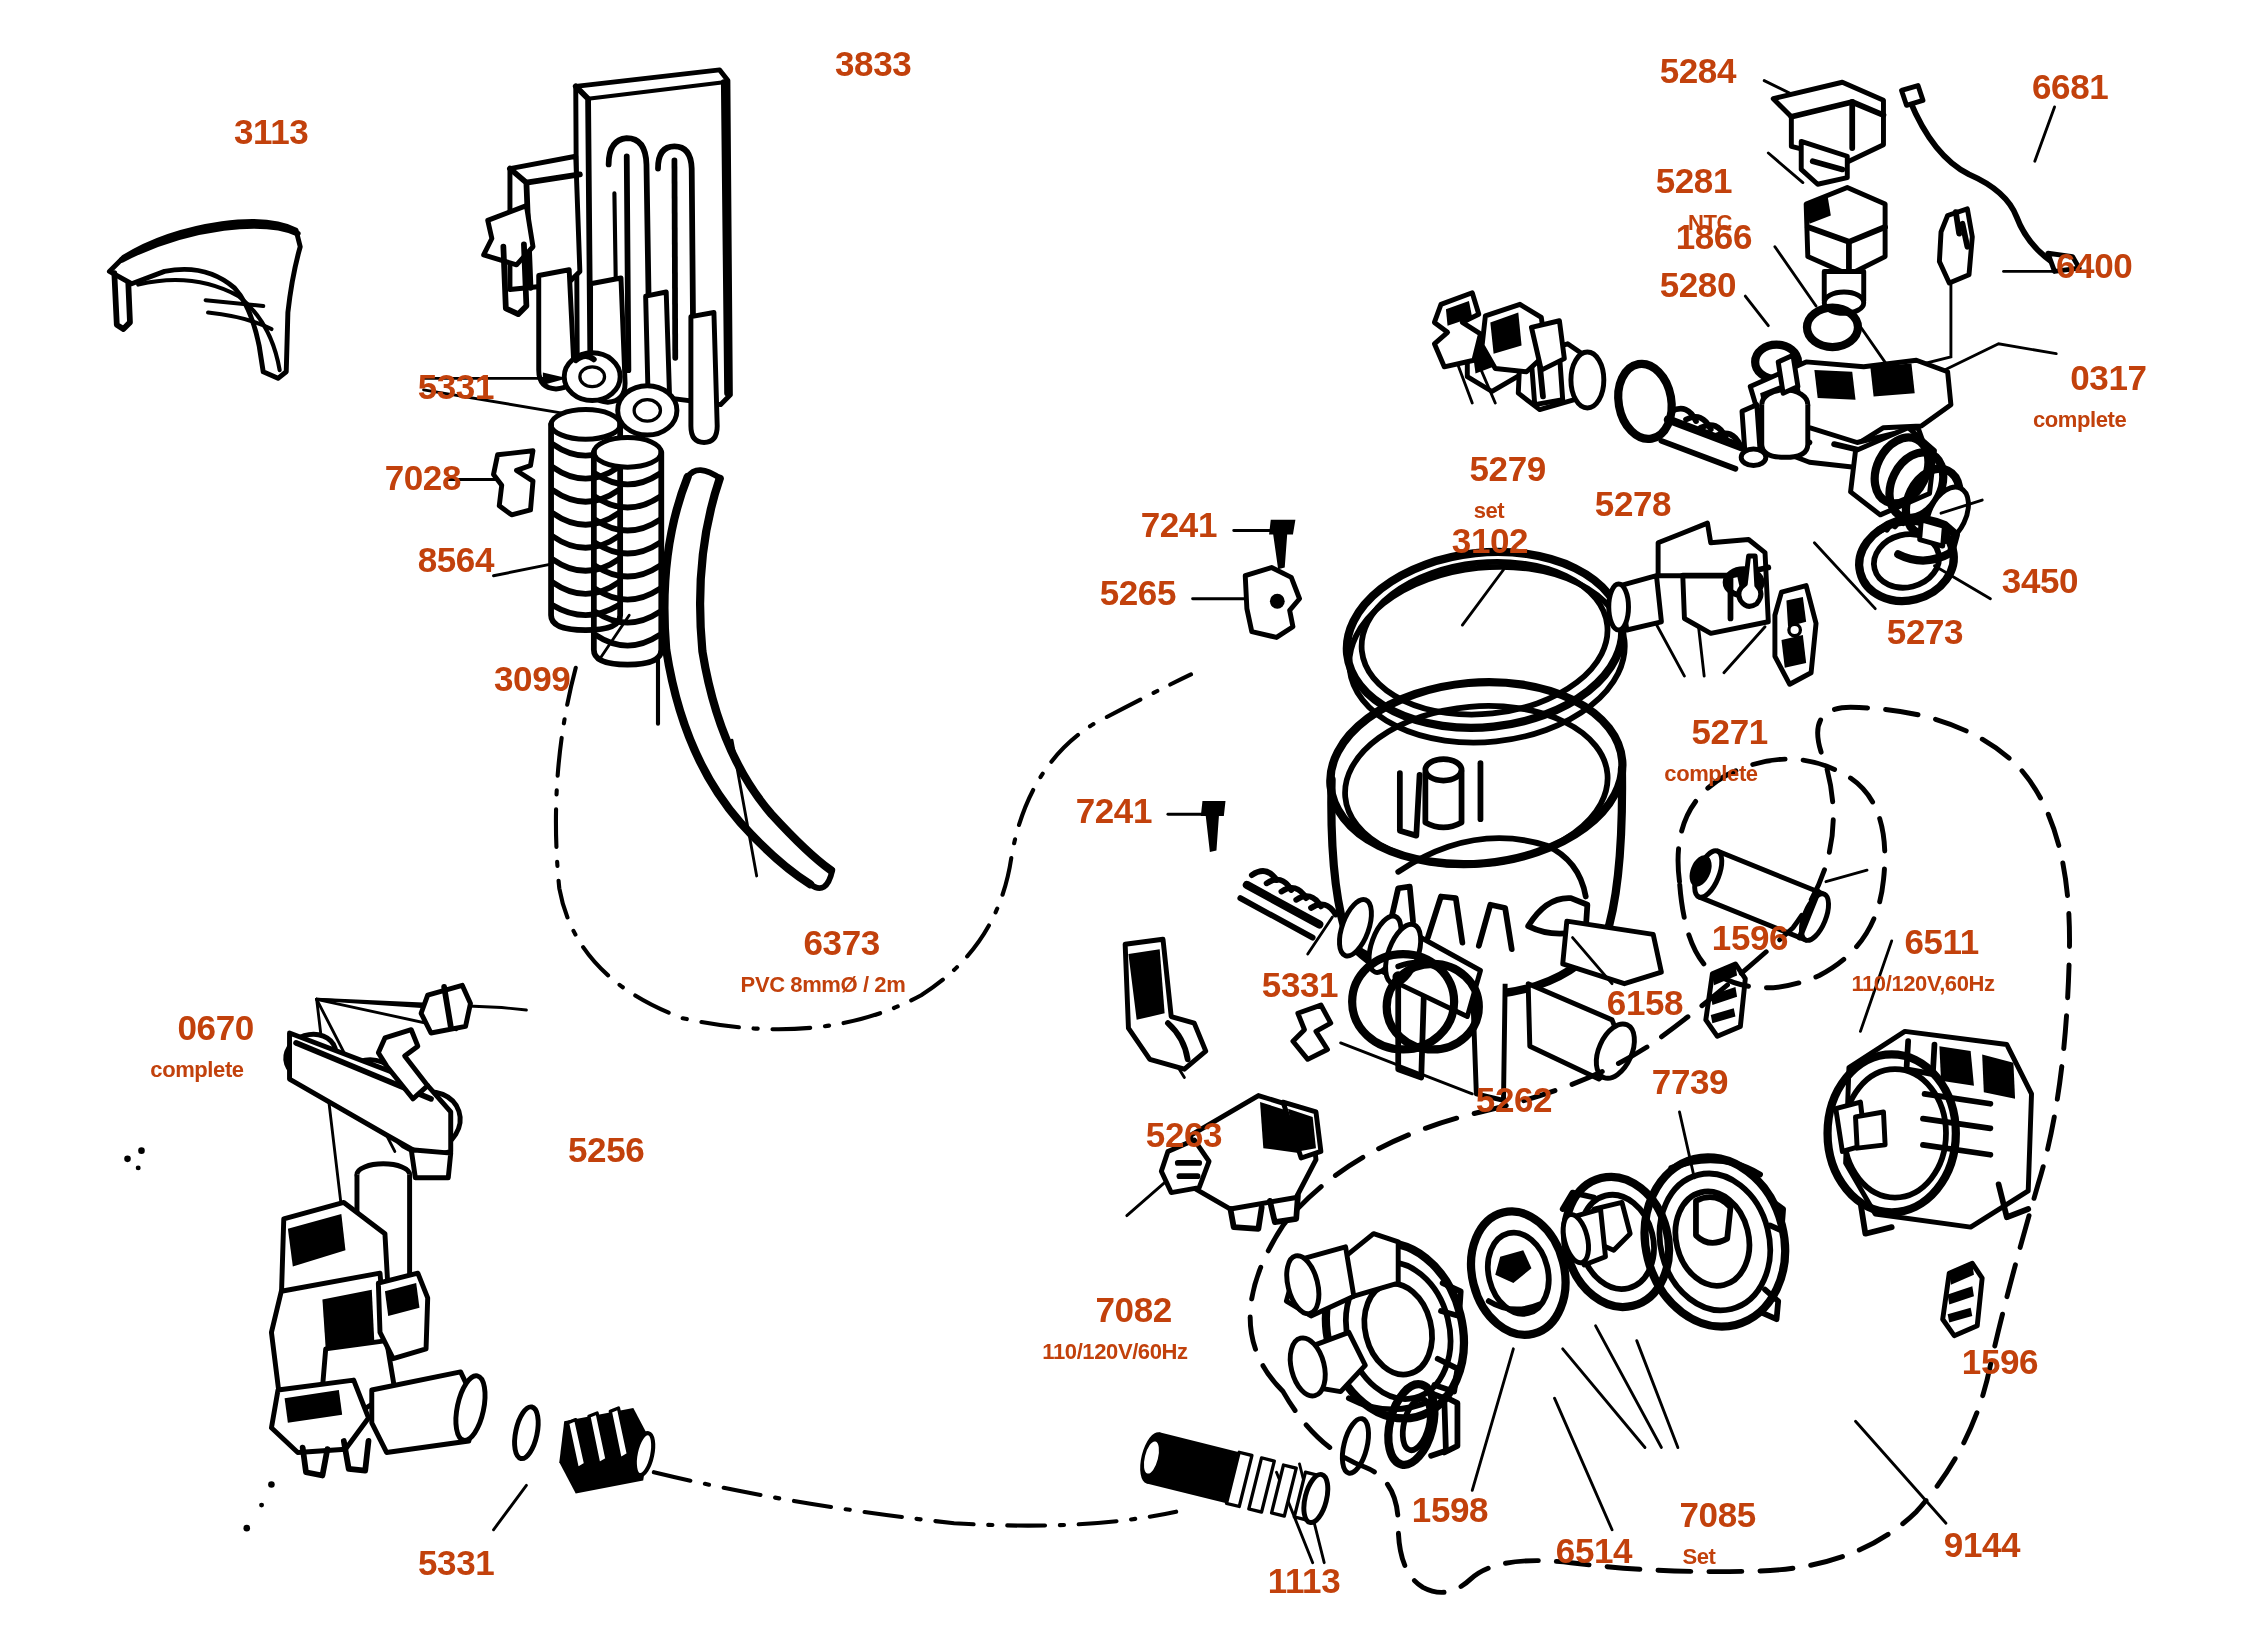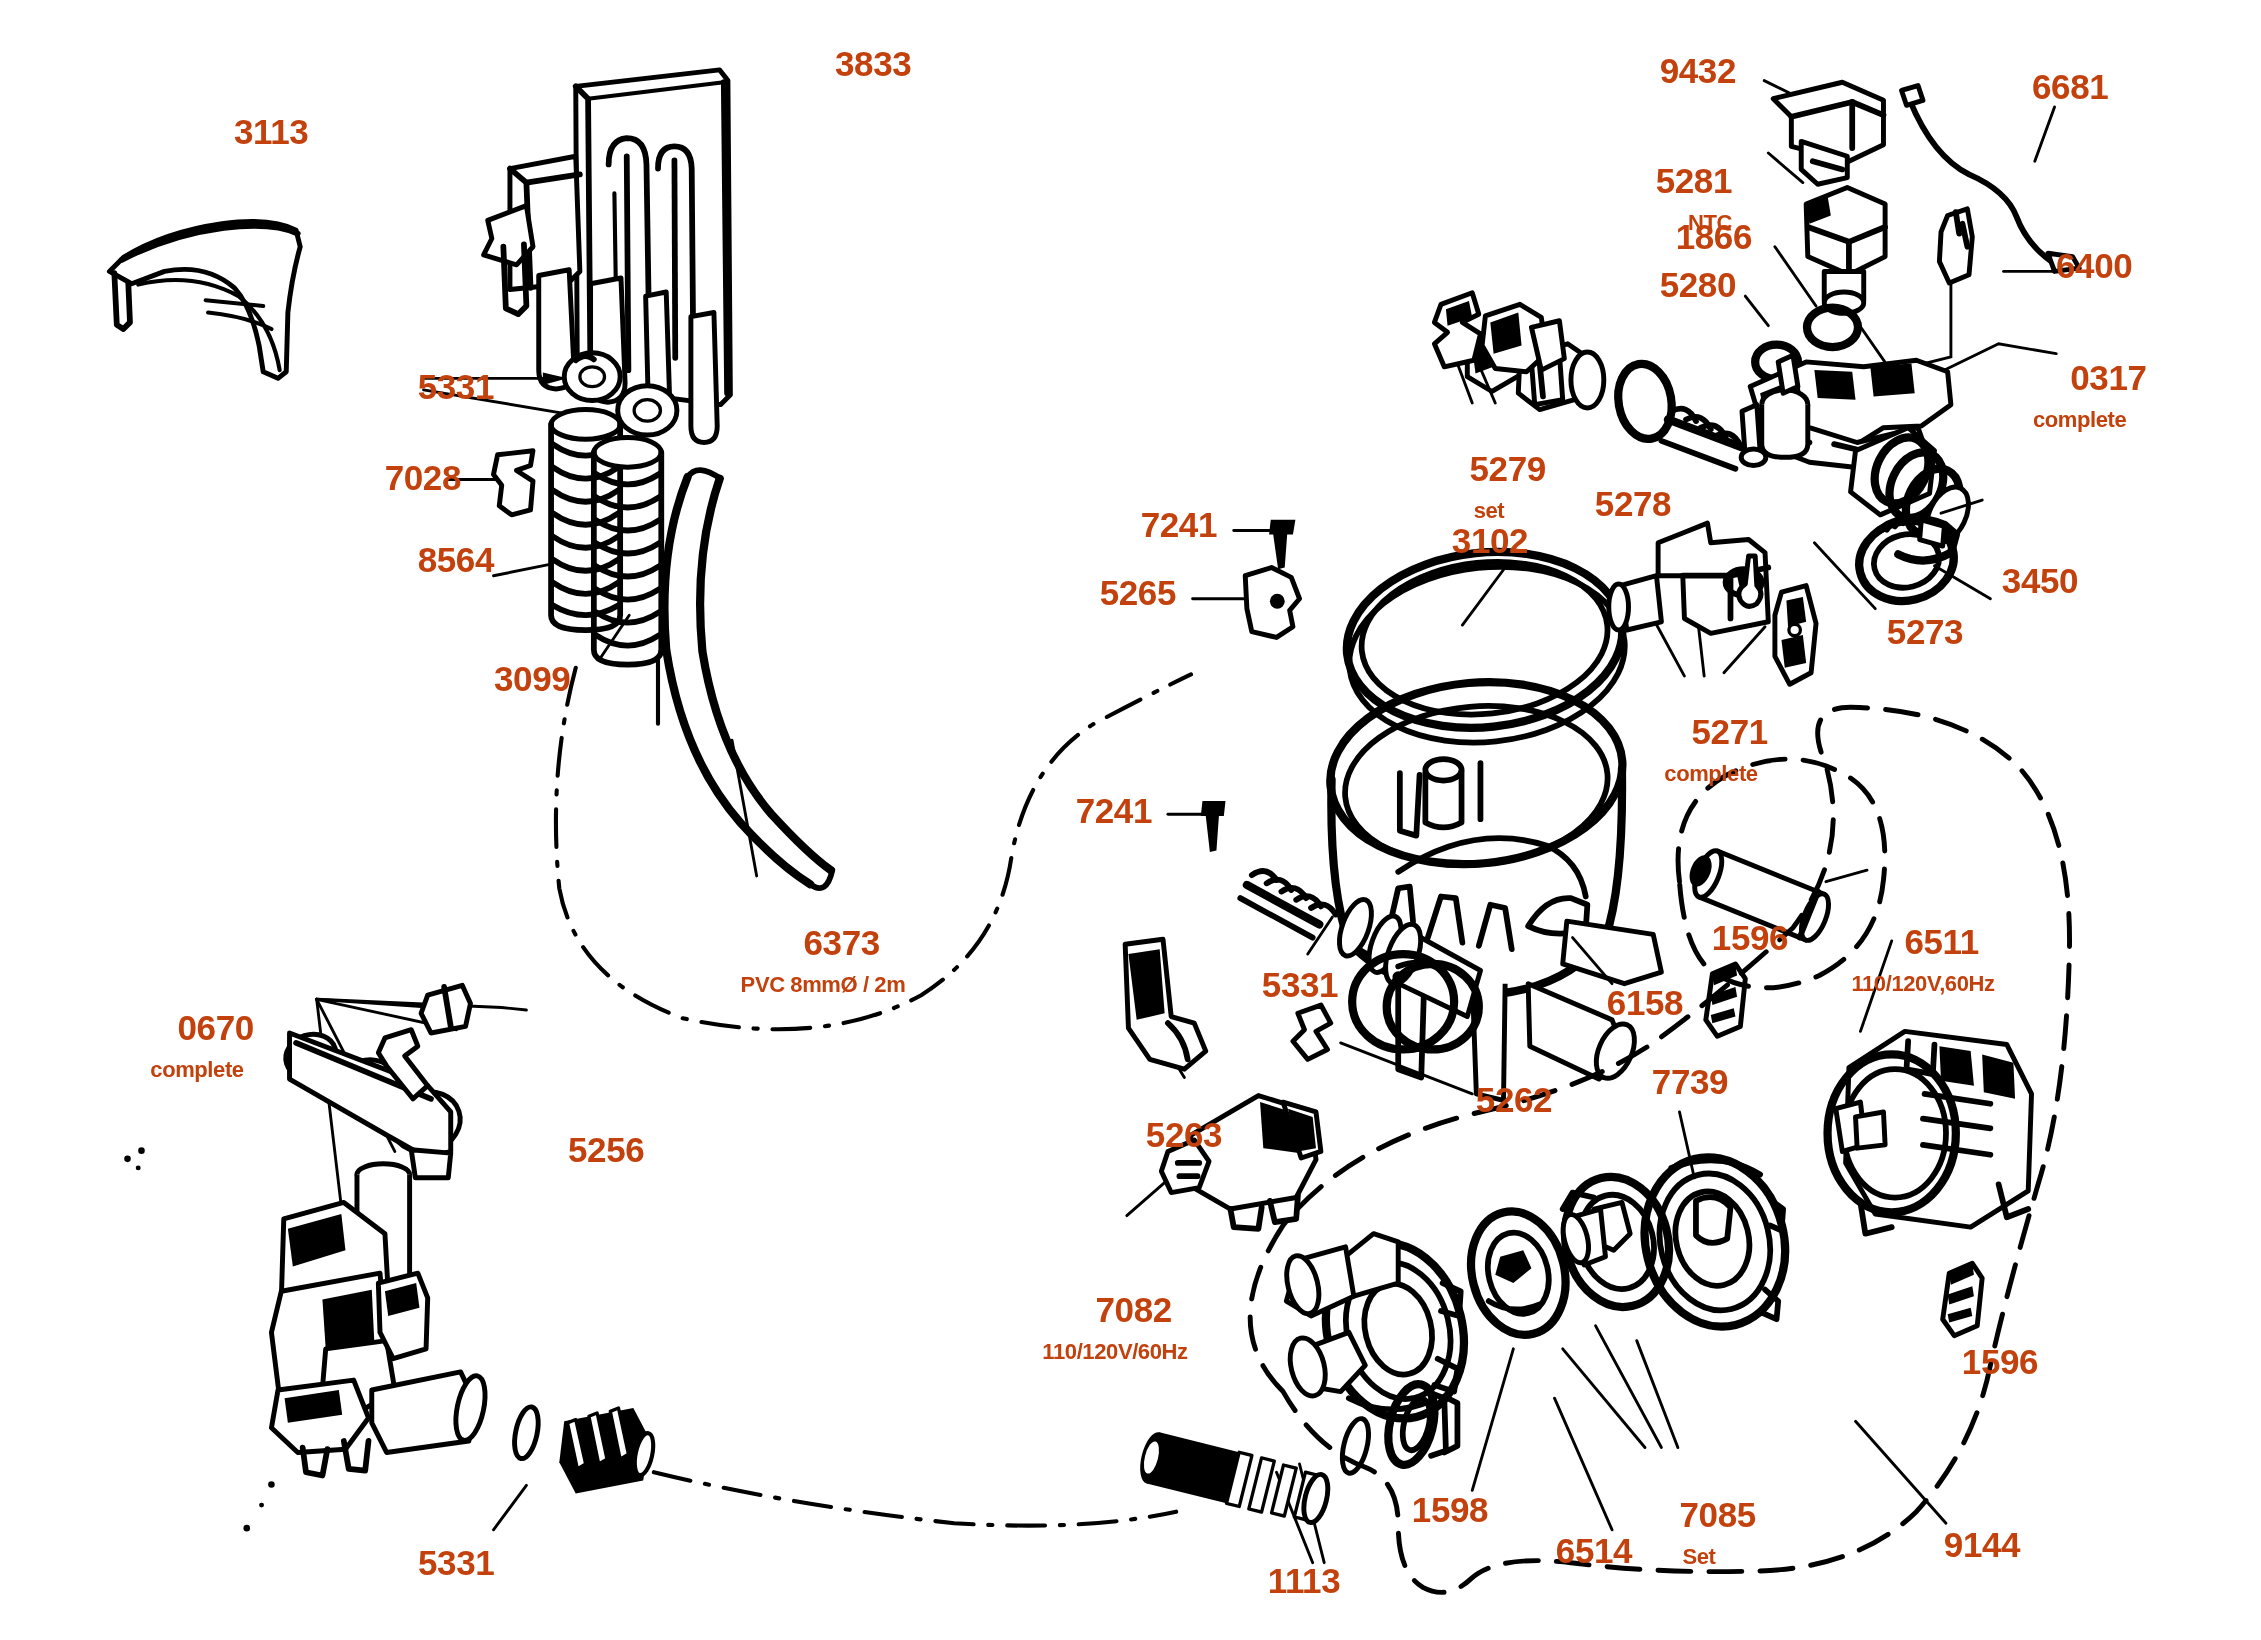--- a/index.html
+++ b/index.html
@@ -617,21 +617,21 @@
 
   <div class="lbl ctr" style="left:1699px;top:1461px;">
     <span>7085</span><br><span class="sub">Set</span>
   </div>
   <div class="lbl ctr" style="left:1594px;top:1533px;"><span>6514</span></div>
   <div class="lbl ctr" style="left:1450px;top:1492px;"><span>1598</span></div>
   <div class="lbl ctr" style="left:1304px;top:1563px;"><span>1113</span></div>
   <div class="lbl ctr" style="left:2000px;top:1344px;"><span>1596</span></div>
   <div class="lbl ctr" style="left:1982px;top:1527px;"><span>9144</span></div>
 
-  <div class="lbl rgt" style="left:1736px;top:53px;"><span>9432</span></div>
+  <div class="lbl rgt" style="left:1736px;top:53px;"><span>5284</span></div>
   <div class="lbl rgt" style="left:1732px;top:127px;">
     <span>5281</span><br><span class="sub">NTC</span>
   </div>
   <div class="lbl rgt" style="left:1752px;top:219px;"><span>1866</span></div>
   <div class="lbl rgt" style="left:1736px;top:267px;"><span>5280</span></div>
 
   <div class="lbl" style="left:2032px;top:53px;margin-top:16px;"><span>6681</span></div>
   <div class="lbl" style="left:2056px;top:248px;text-align:center;"><span>6400</span></div>
   <div class="lbl" style="left:2033px;top:324px;">
     <span>0317</span><br><span class="sub">complete</span>

